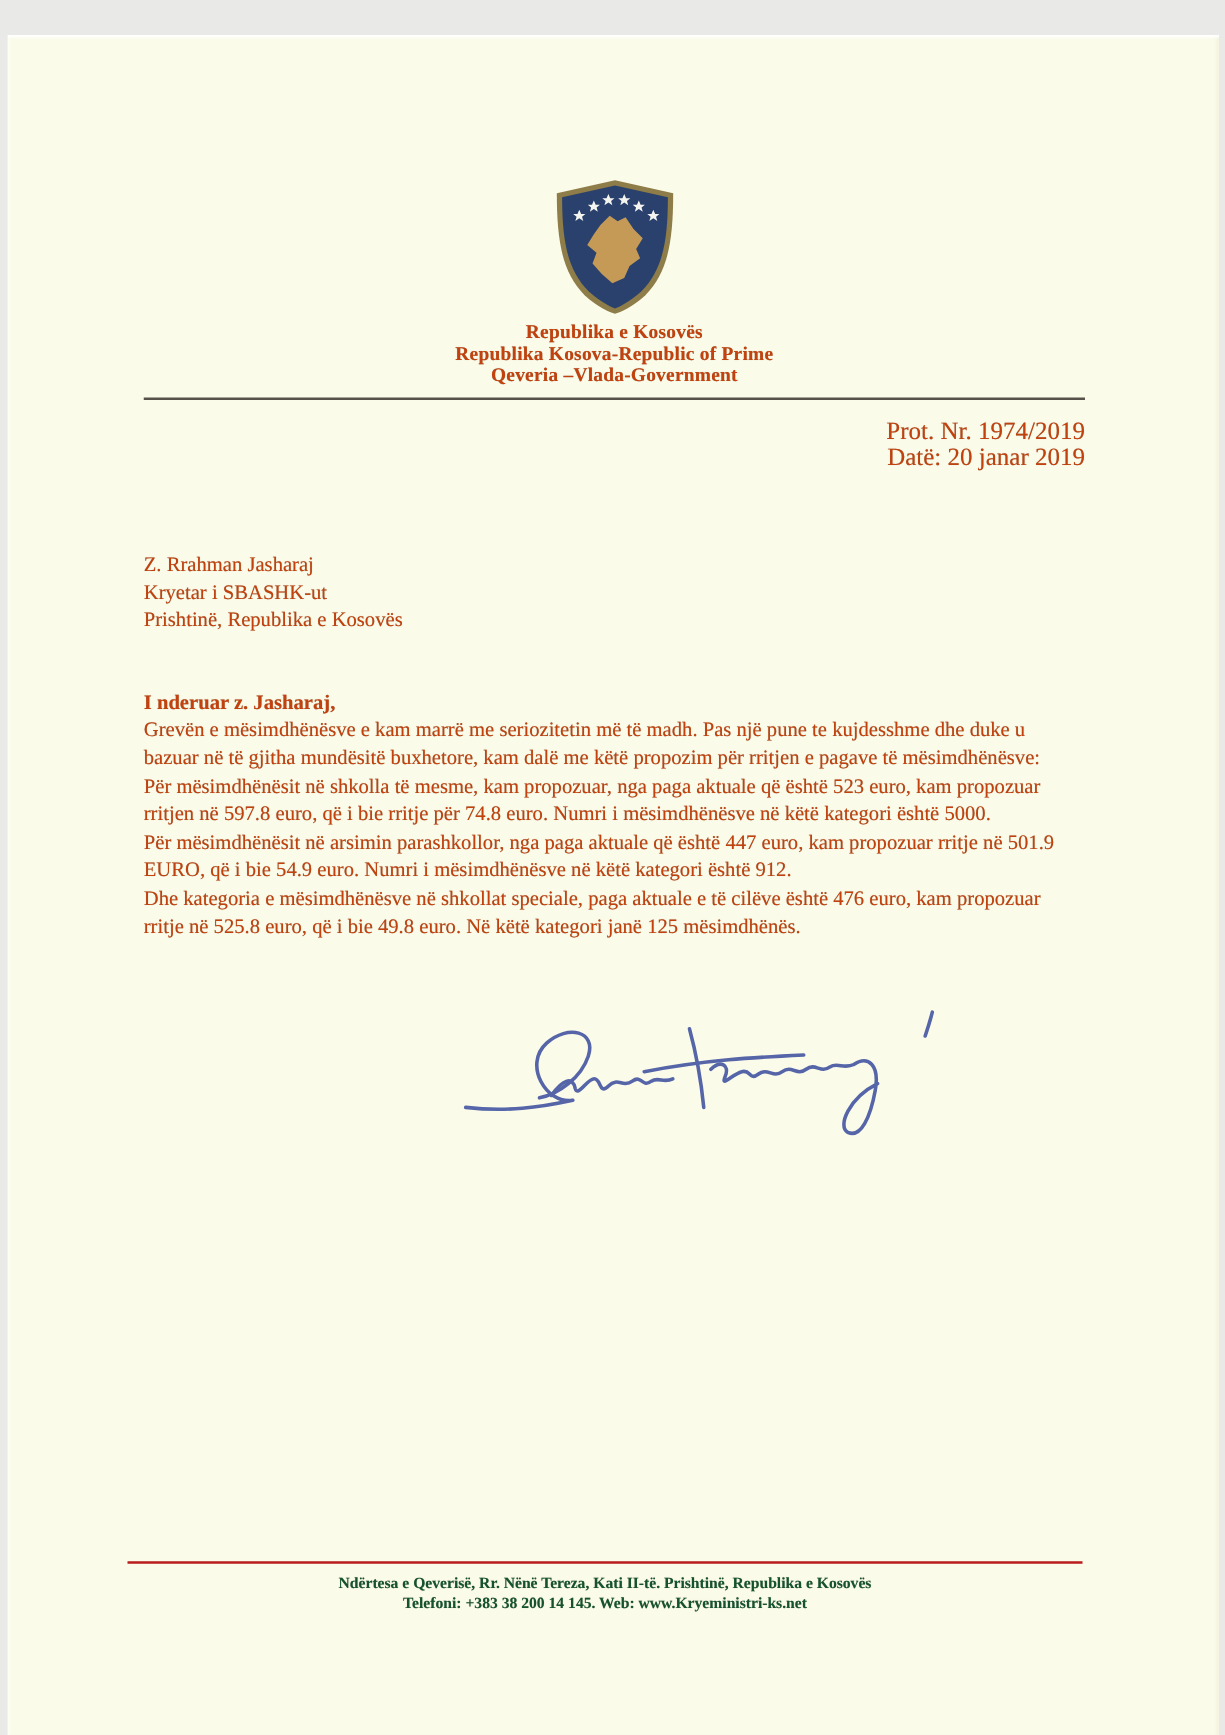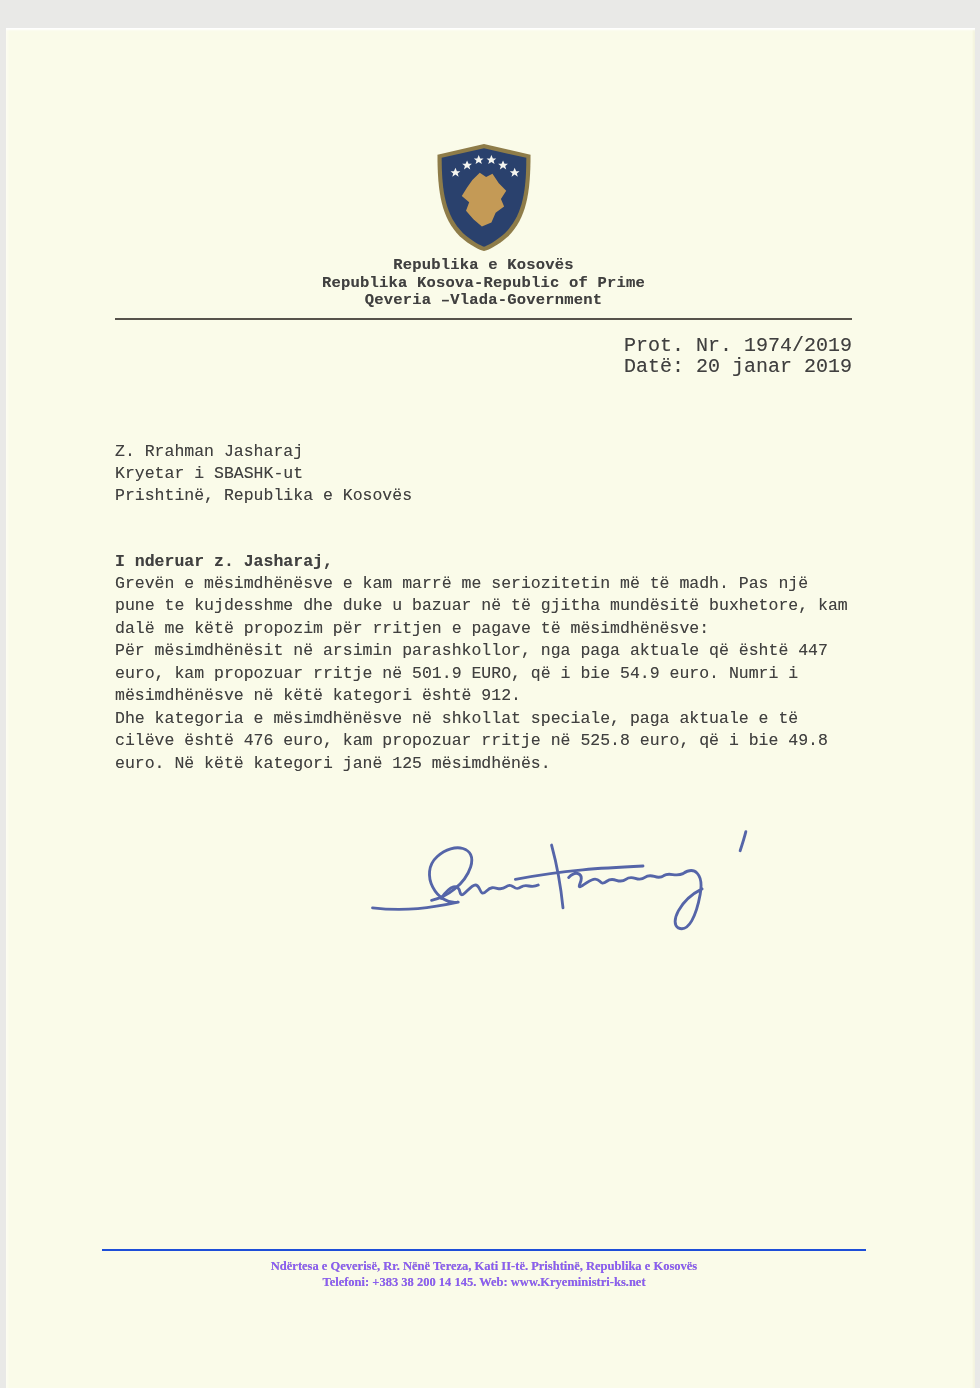--- a/index.html
+++ b/index.html
@@ -7,47 +7,46 @@
     width:980px;height:1388px;position:relative;overflow:hidden;
     background:#e9e9e7;
     font-family:"Liberation Serif", serif;
   }
   .paper{
     position:absolute;left:6px;right:5px;top:28px;bottom:0;
     background:#fafbe9;
     box-shadow: inset 0 3px 2px -1px #ffffff, inset 3px 0 2px -1px #fdfdf2, inset -3px 0 2px -1px #f3f3de;
   }
   .content{
-    position:absolute;left:0;top:0;right:16px;
+    position:absolute;left:0;top:0;right:0;
     padding:0 107px 0 109px;
-    color:#404040;
+    color:#c2410c;
     text-shadow:0 0 0.6px rgba(75,71,62,0.45);
-    font-family:Liberation Mono, monospace;
   }
   .emblem{display:block;margin:114px auto 5px auto;width:106px;height:110px;}
   .hdr-line{text-align:center;font-weight:bold;font-size:15.5px;line-height:17.5px;letter-spacing:.2px;}
   .hdr-rule{border:0;border-top:2px solid #56524b;margin:8px 0 0 0;height:0;}
   .meta{margin-top:15px;text-align:right;font-size:20px;line-height:21px;}
   .recipient{margin-top:64px;font-size:16.5px;line-height:22px;}
   .salutation{margin-top:44px;font-weight:bold;font-size:16.5px;line-height:22px;}
   p.body-par{margin:0;font-size:16.5px;line-height:22.5px;}
   .par-0{margin-top:15px;}
   .par-1{margin-top:24px;}
   .par-2{margin-top:21px;}
   .par-3{margin-top:20px;}
   .par-4{margin-top:18px;}
   .par-5{margin-top:17px;}
   .closing{position:relative;margin-top:58px;height:130px;}
   .valediction{margin-left:333px;font-size:16.5px;line-height:22px;}
   .signature-svg{position:absolute;left:248px;top:-12px;width:400px;height:130px;pointer-events:none;}
   .signer{margin-top:37px;text-align:center;font-size:16.5px;line-height:22px;}
   .footer{
     position:absolute;left:96px;right:109px;top:1221px;
-    border-top:2px solid #1d4ed8;
-    text-align:center;color:#8b5cf6;
+    border-top:2px solid #b91c1c;
+    text-align:center;color:#14532d;
     text-shadow:0 0 0.6px rgba(75,71,62,0.45);
   }
   .footer .f1{margin-top:7px;font-size:12.5px;font-weight:bold;line-height:16px;}
   .footer .f2{font-size:12.5px;font-weight:bold;line-height:16px;}
 </style>
 </head>
 <body>
 
 <div class="paper">
   <div class="content">
@@ -78,20 +77,21 @@
 
     <div class="recipient">
       <div>Z. Rrahman Jasharaj</div>
       <div>Kryetar i SBASHK-ut</div>
       <div>Prishtinë, Republika e Kosovës</div>
     </div>
 
     <div class="salutation">I nderuar z. Jasharaj,</div>
 
     <p class="body-par par-0">Grevën e mësimdhënësve e kam marrë me seriozitetin më të madh. Pas një pune te kujdesshme dhe duke u bazuar në të gjitha mundësitë buxhetore, kam dalë me këtë propozim për rritjen e pagave të mësimdhënësve:</p>
+    <p class="body-par par-1">Për mësimdhënësit në shkolla të mesme, kam propozuar, nga paga aktuale që është 523 euro, kam propozuar rritjen në 597.8 euro, që i bie rritje për 74.8 euro. Numri i mësimdhënësve në këtë kategori është 5000.</p>
     <p class="body-par par-3">Për mësimdhënësit në arsimin parashkollor, nga paga aktuale që është 447 euro, kam propozuar rritje në 501.9 EURO, që i bie 54.9 euro. Numri i mësimdhënësve në këtë kategori është 912.</p>
     <p class="body-par par-4">Dhe kategoria e mësimdhënësve në shkollat speciale, paga aktuale e të cilëve është 476 euro, kam propozuar rritje në 525.8 euro, që i bie 49.8 euro. Në këtë kategori janë 125 mësimdhënës.</p>
 
     <div class="closing">
       <svg class="signature-svg" viewBox="0 0 420 130" xmlns="http://www.w3.org/2000/svg" aria-hidden="true">
         <g fill="none" stroke="#3f51a0" stroke-width="3" stroke-linecap="round" stroke-linejoin="round" opacity="0.88">
           <path d="M10,88 C45,92 72,88 100,82 C78,86 58,52 78,34 C96,18 120,24 113,45 C107,63 88,77 72,80"></path>
           <path d="M82,78 C92,64 100,62 102,72 C104,80 112,64 118,64 C124,64 122,78 130,70 C138,62 142,72 150,66 C158,60 158,72 166,66 C172,62 176,68 184,64"></path>
           <path d="M198,22 C204,44 208,68 210,88"></path>
           <path d="M160,58 C212,48 252,46 294,44"></path>

